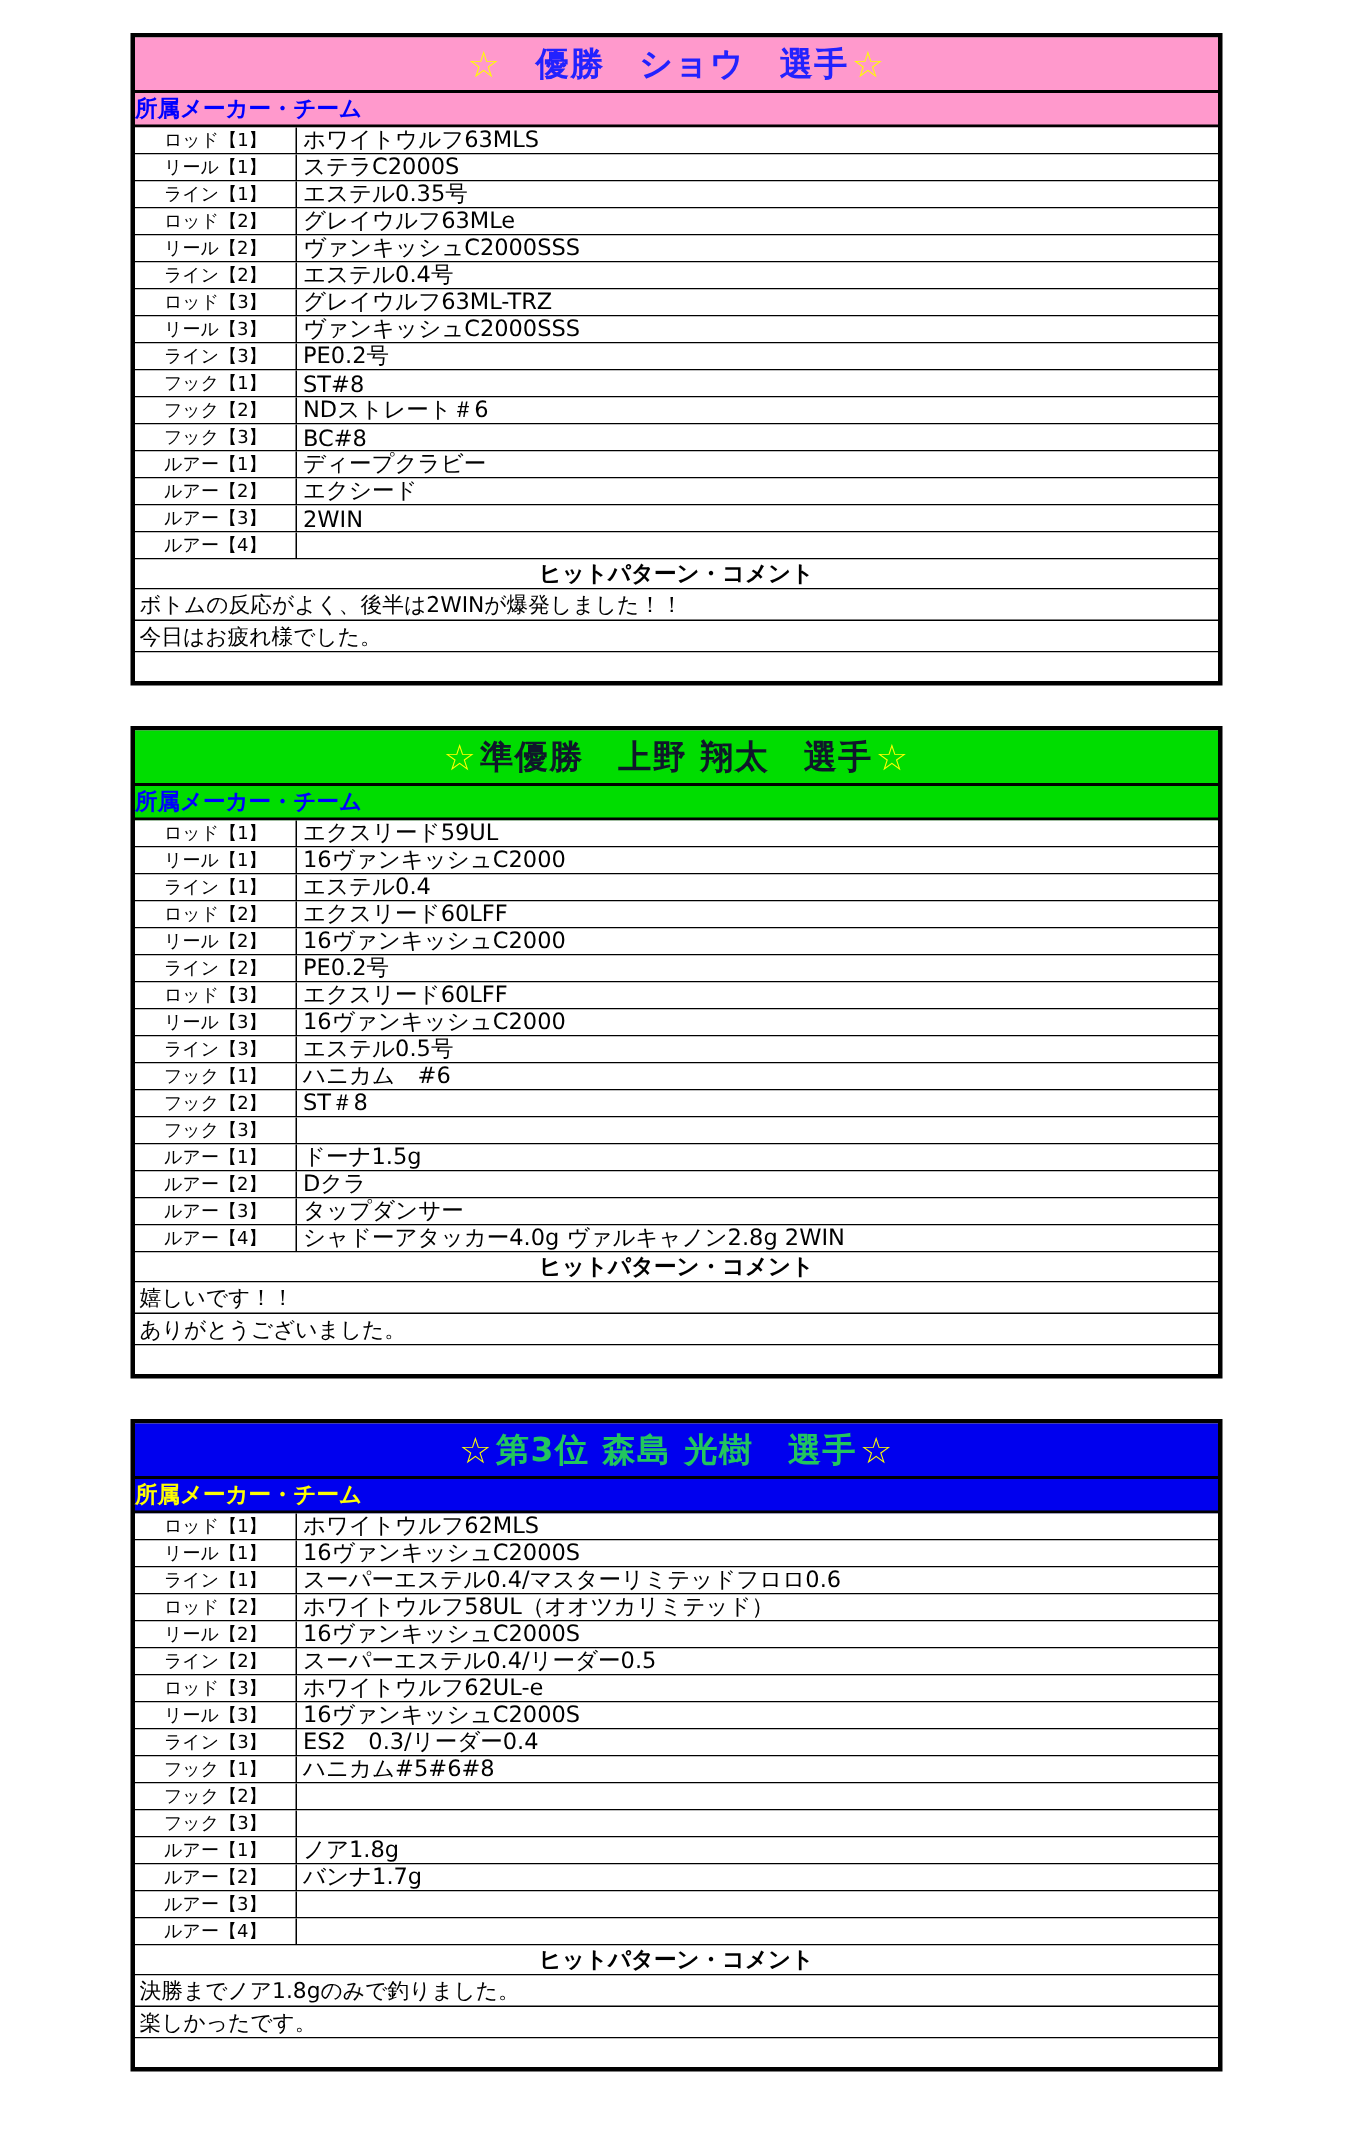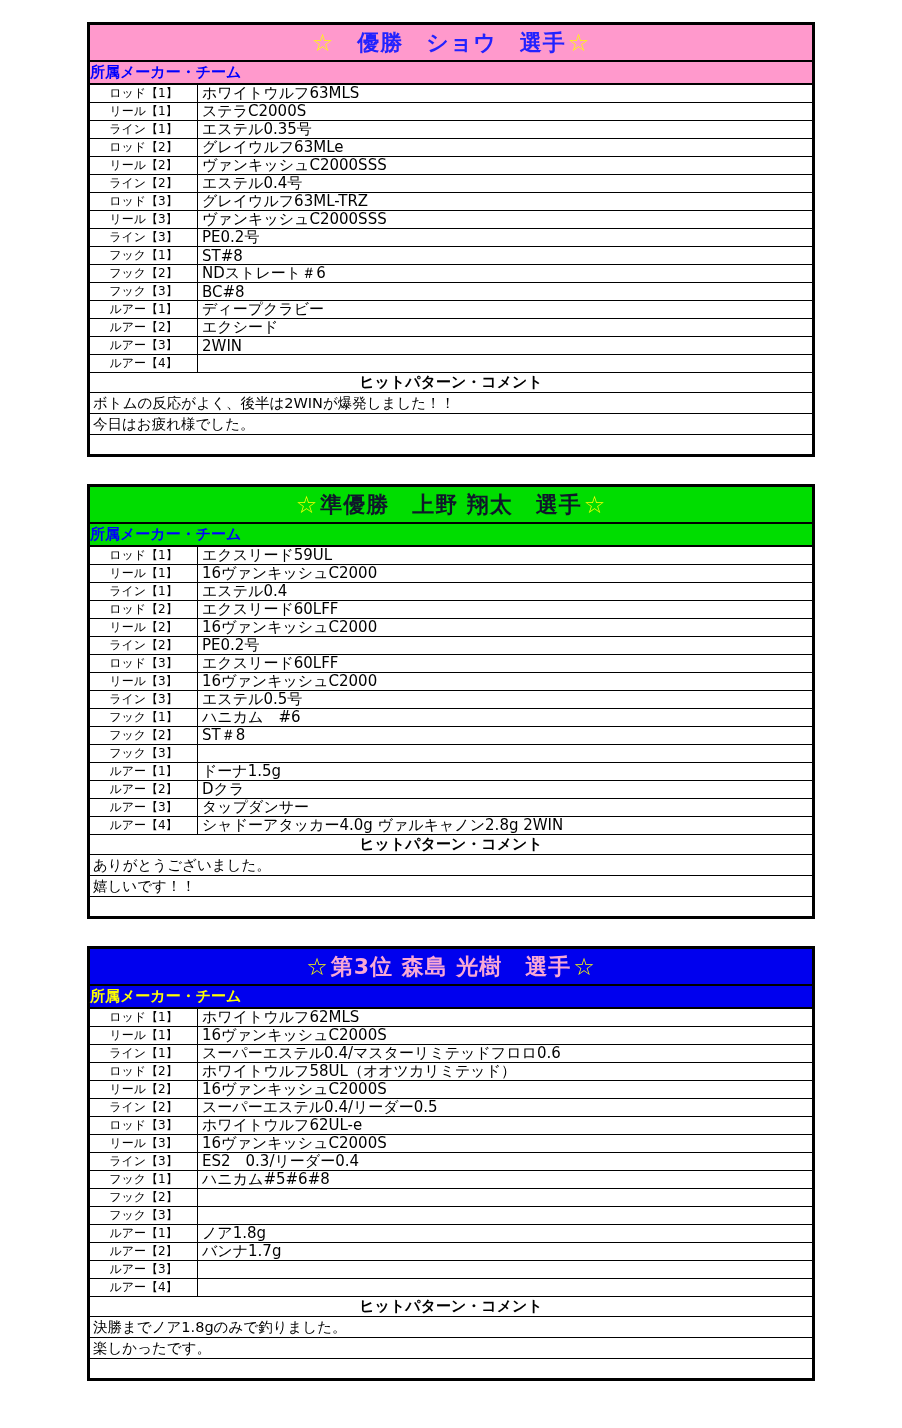--- a/index.html
+++ b/index.html
@@ -226,30 +226,30 @@
           <div class="label-cell">ルアー【3】</div>
           <div class="value-cell">タップダンサー</div>
         </div>
         <div class="data-row">
           <div class="label-cell">ルアー【4】</div>
           <div class="value-cell">シャドーアタッカー4.0g ヴァルキャノン2.8g 2WIN</div>
         </div>
       </div>
     <div class="comment-header">ヒットパターン・コメント</div>
     <div class="comments">
+        <div class="comment-row">嬉しいです！！</div>
         <div class="comment-row">ありがとうございました。</div>
-        <div class="comment-row">嬉しいです！！</div>
         <div class="comment-row"></div>
       </div>
   </section>
 
   <section class="rtable">
     <div class="title-row" style="background: rgb(0, 0, 238);">
       <span class="star" style="color: rgb(255, 255, 0);">☆</span>
-      <span class="title-text" style="color: #f9a8d4;">第3位 森島 光樹　選手</span>
+      <span class="title-text" style="color: #22c55e;">第3位 森島 光樹　選手</span>
       <span class="star" style="color: rgb(255, 255, 0);">☆</span>
     </div>
     <div class="subheader-row" style="background: rgb(0, 0, 238); color: rgb(255, 255, 0);">所属メーカー・チーム</div>
     <div class="rows">
         <div class="data-row">
           <div class="label-cell">ロッド【1】</div>
           <div class="value-cell">ホワイトウルフ62MLS</div>
         </div>
         <div class="data-row">
           <div class="label-cell">リール【1】</div>

